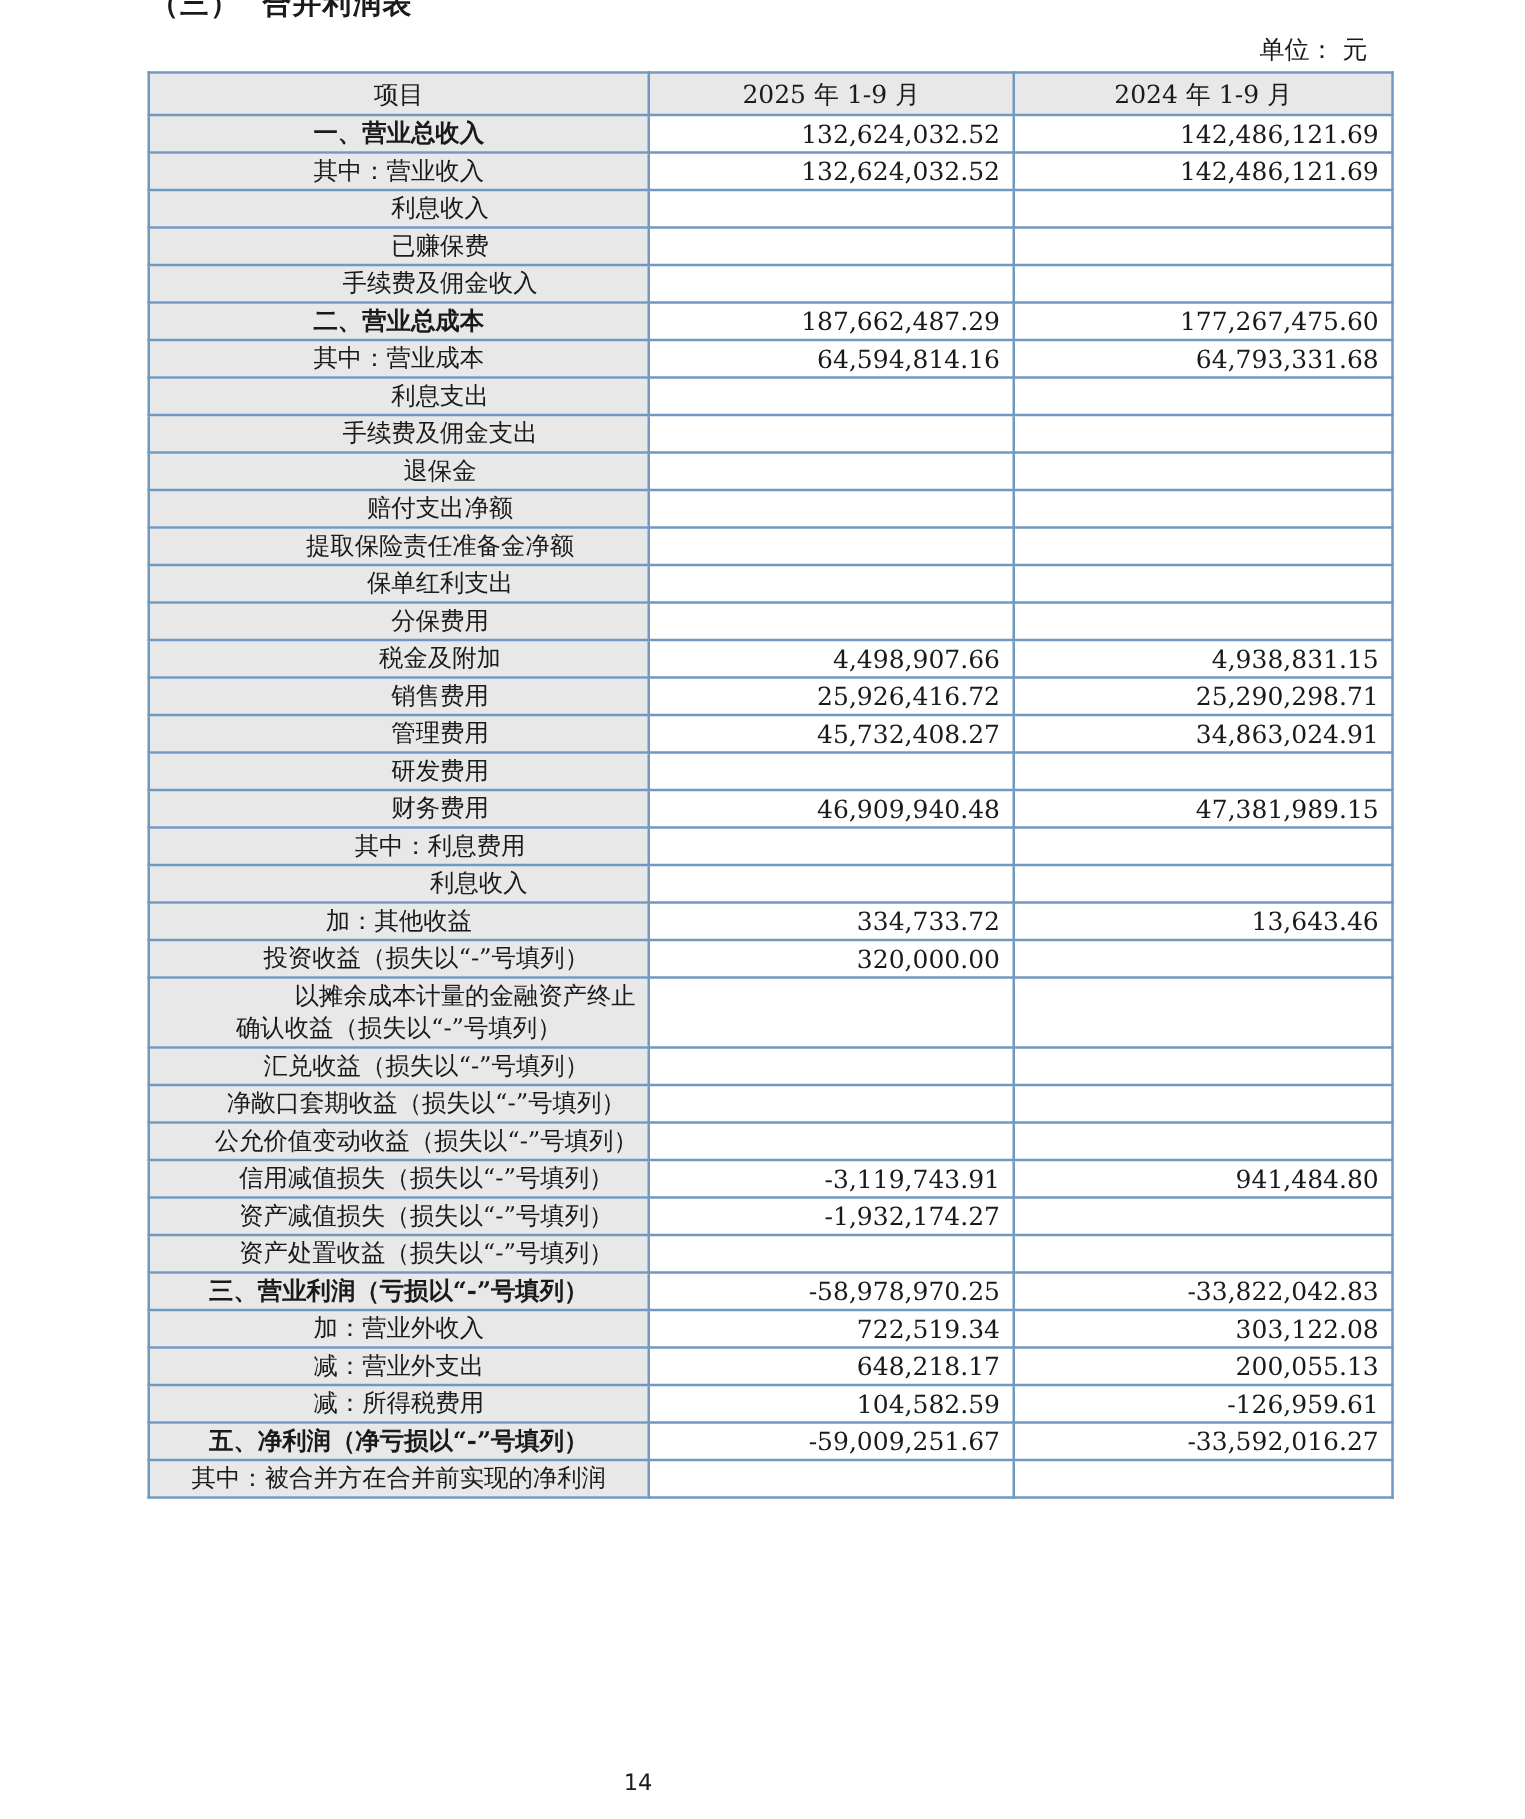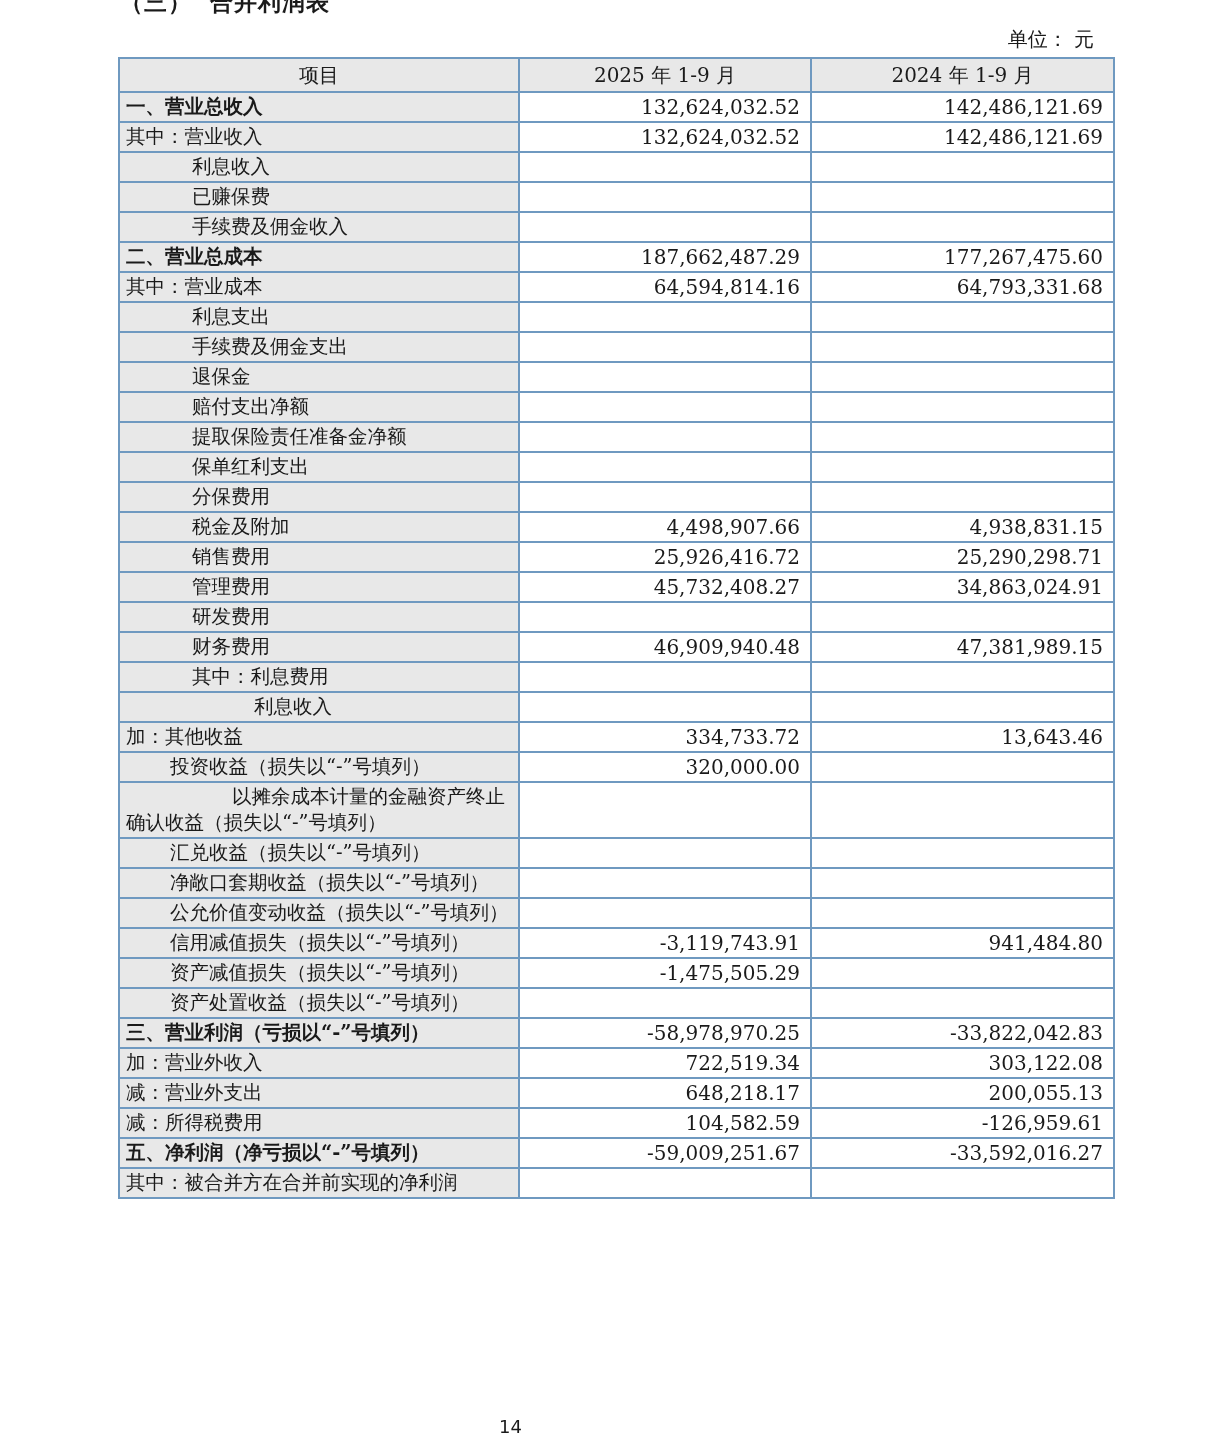--- a/index.html
+++ b/index.html
@@ -66,21 +66,21 @@
   .income-table th {
     background: var(--label-bg);
     font-weight: normal;
     height: 34px;
     text-align: center;
     font-size: 20px;
   }
   .income-table td { height: 27px; padding: 1px 4px; }
   .income-table td.c-label {
     background: var(--label-bg);
-    text-align: left;
+    text-align: center;
     padding-left: 6px;
     padding-right: 6px;
     word-break: break-all;
   }
   .income-table td.c-num {
     background: #ffffff;
     text-align: right;
     padding-right: 10px;
     font-size: 20px;
   }
@@ -260,21 +260,21 @@
         <td class="c-num"></td>
         <td class="c-num"></td>
       </tr>
       <tr>
         <td class="c-label ind-44">信用减值损失（损失以“-”号填列）</td>
         <td class="c-num">-3,119,743.91</td>
         <td class="c-num">941,484.80</td>
       </tr>
       <tr>
         <td class="c-label ind-44">资产减值损失（损失以“-”号填列）</td>
-        <td class="c-num">-1,475,505.29</td>
+        <td class="c-num">-1,932,174.27</td>
         <td class="c-num"></td>
       </tr>
       <tr>
         <td class="c-label ind-44">资产处置收益（损失以“-”号填列）</td>
         <td class="c-num"></td>
         <td class="c-num"></td>
       </tr>
       <tr class="bold">
         <td class="c-label ind-0">三、营业利润（亏损以“-”号填列）</td>
         <td class="c-num">-58,978,970.25</td>

